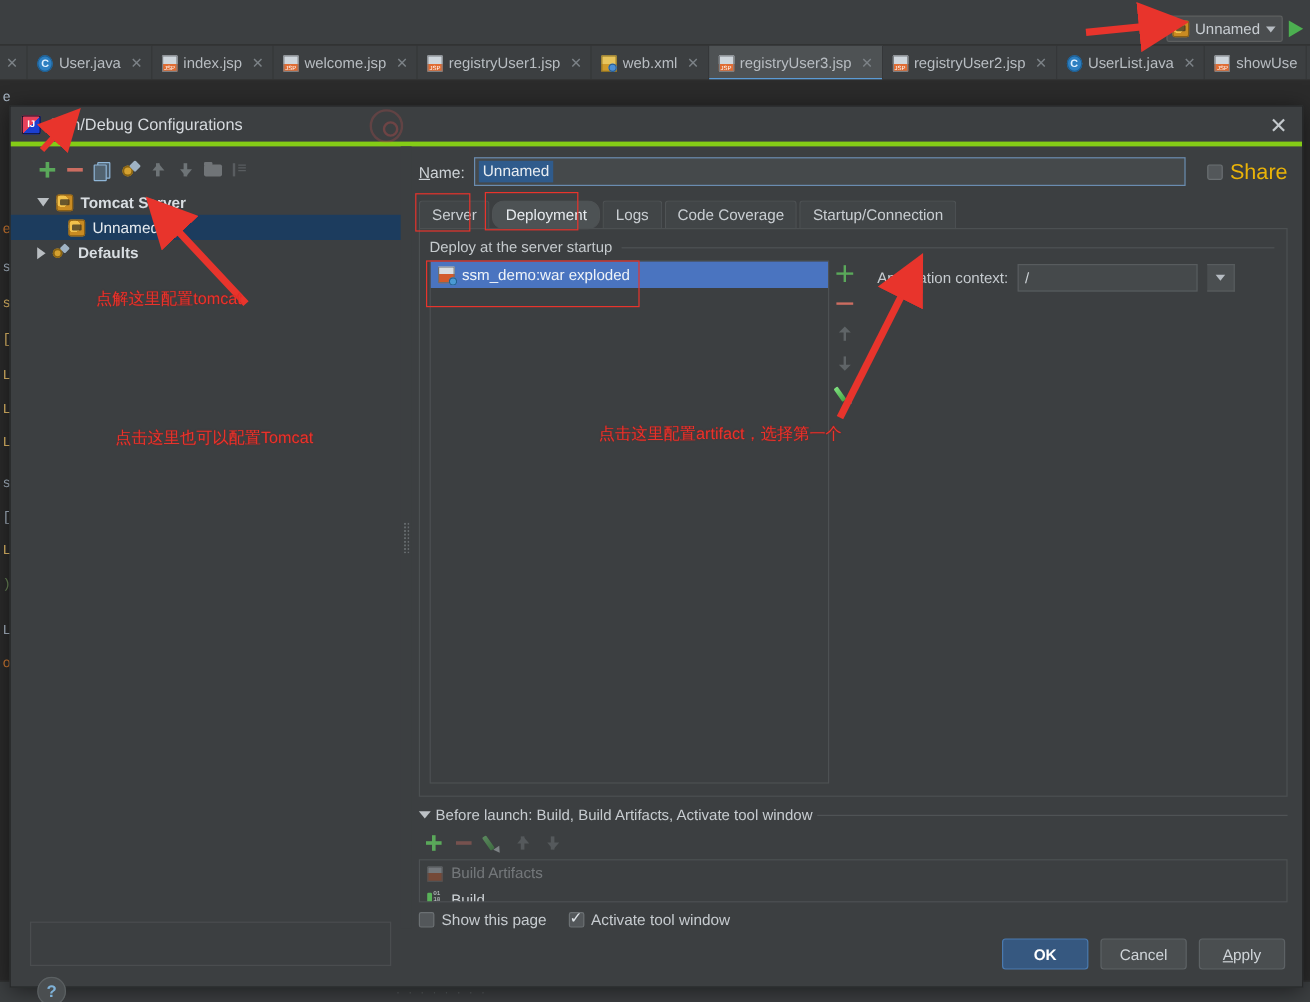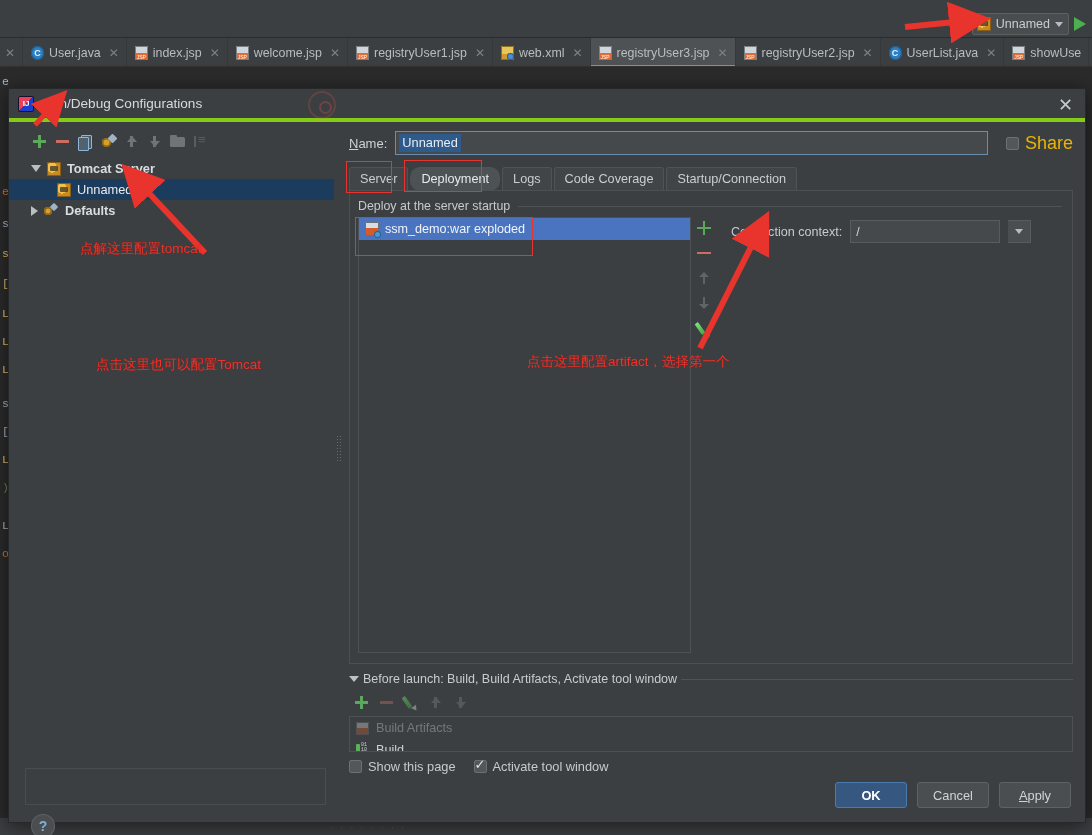--- a/index.html
+++ b/index.html
@@ -577,21 +577,21 @@
             </div>
             <div class="deploy-side">
               <span class="sb plus"></span>
               <span class="sb minus"></span>
               <span class="sb up"></span>
               <span class="sb down"></span>
               <span class="sb pencil"></span>
             </div>
             <div class="deploy-right">
               <div class="appctx-row">
-                <span class="appctx-lbl">Connection context:</span>
+                <span class="appctx-lbl">Application context:</span>
                 <span class="appctx-input">/</span>
                 <span class="appctx-btn">
                   <span class="caret-dn"></span>
                 </span>
               </div>
             </div>
           </div>
         </div>
 
         <div class="before-launch">
@@ -653,15 +653,15 @@
     <line x1="700" y1="348" x2="753" y2="243" stroke="#e8342c" stroke-width="6" marker-end="url(#ah)"></line>
     <line x1="35" y1="125" x2="47" y2="112" stroke="#e8342c" stroke-width="5" marker-end="url(#ah)"></line>
   </svg>
 
   <div class="rbox" style="left:346px;top:161px;width:46px;height:32px;"></div>
   <div class="rbox" style="left:404px;top:160px;width:78px;height:32px;"></div>
   <div class="rbox" style="left:355px;top:217px;width:178px;height:39px;"></div>
 
   <div class="anno" style="left:80px;top:240px;">点解这里配置tomcat</div>
   <div class="anno" style="left:96px;top:356px;">点击这里也可以配置Tomcat</div>
-  <div class="anno" style="left:499px;top:353px;margin-left:28px;">点击这里配置artifact，选择第一个</div>
+  <div class="anno" style="left:499px;top:353px;">点击这里配置artifact，选择第一个</div>
 
 </div>
 
 </body></html>

